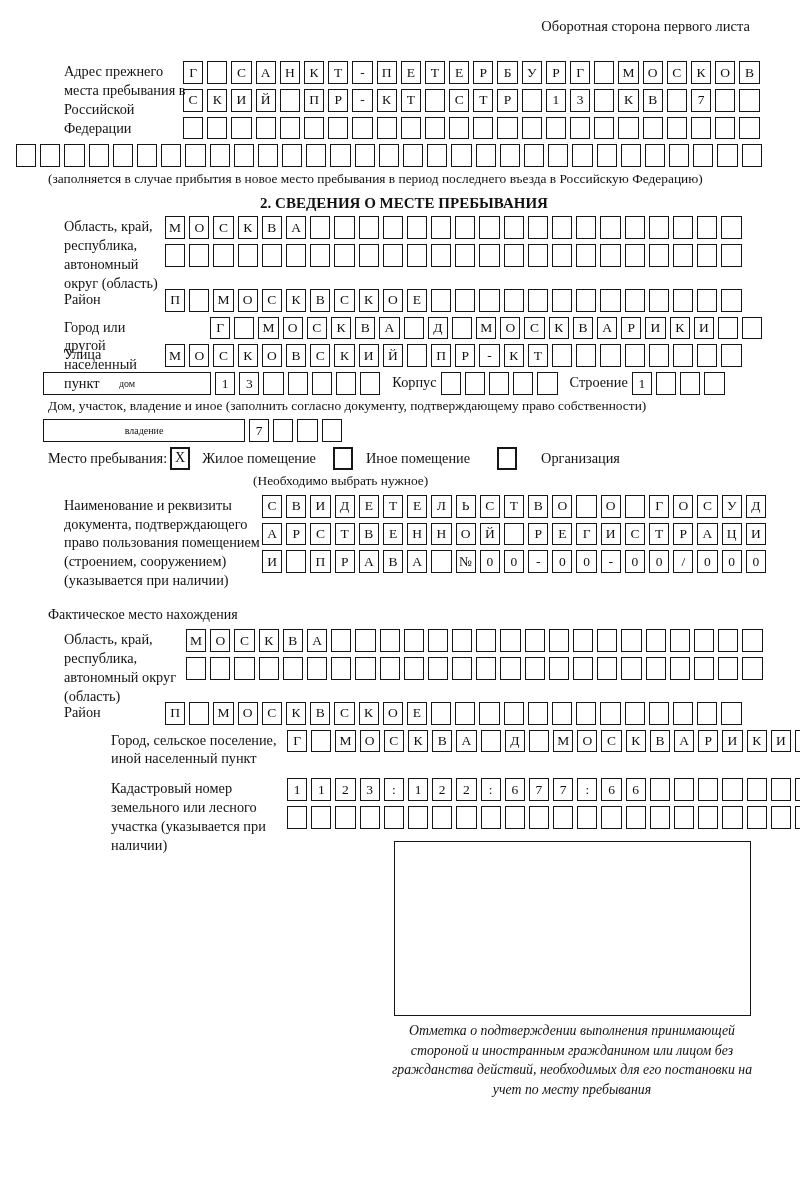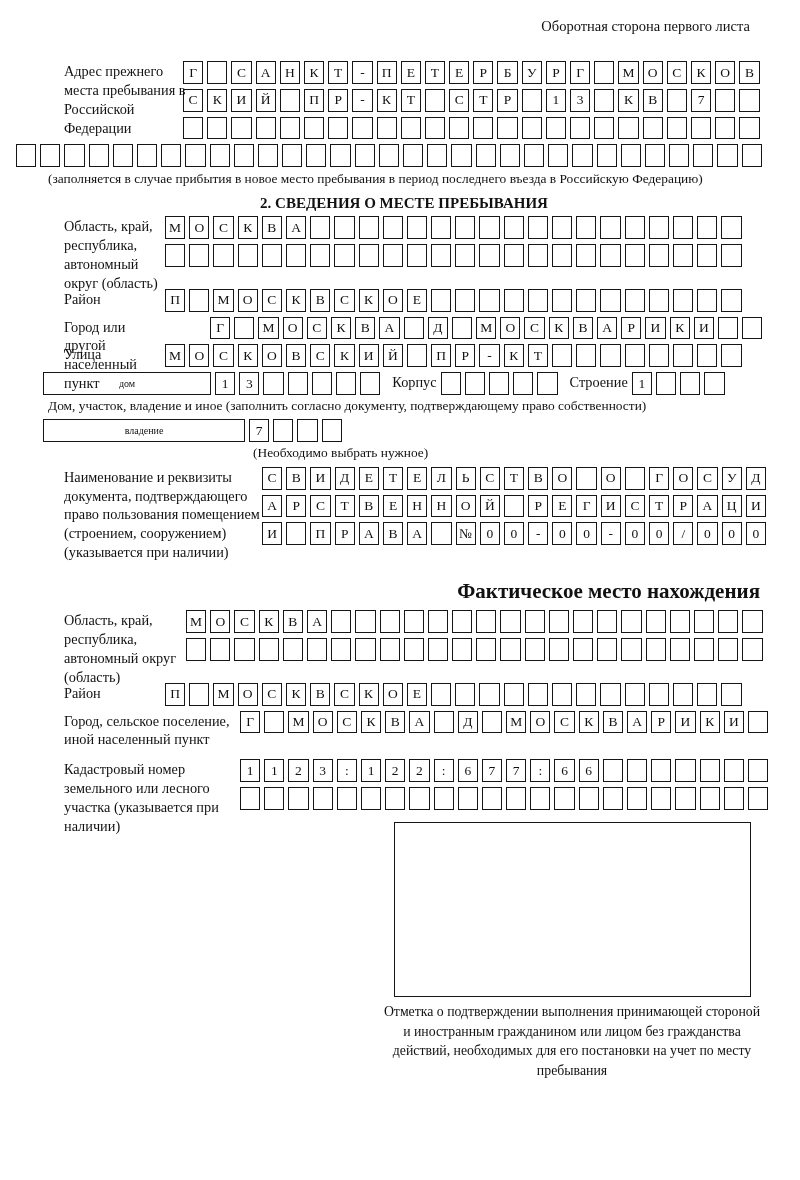--- a/index.html
+++ b/index.html
@@ -23,39 +23,39 @@
     width:20.2px; height:22.8px;
     border:1.7px solid #161616; background:#fff;
     display:inline-flex; align-items:center; justify-content:center;
     font-size:13.5px; line-height:1;
   }
   .cb .cbox { width:20px; height:23px; border-width:2px; font-size:14px; }
 
   .pl-address { padding-left:135px; }
   .pl-s2 { padding-left:117px; }
   .pl-doc { padding-left:214px; }
-  .pl-fact2 { padding-left:192px; }
+  .pl-fact2 { padding-left:192px;margin-left:47px; }
 
   .w-addr { width:125px; }
   .w-s2 { width:106px; }
   .w-s2w { width:124px; }
   .w-doc { width:204px; }
   .w-f2 { width:185px; }
 
   .ind21 { margin-left:21px; }
   .ind45 { margin-left:45px; }
   .fullrow { margin-left:-32px; margin-top:5px; }
 
   .note { font-size:13.4px; }
   .center { text-align:left; }
   .h2 {
     text-align:center; font-weight:bold; font-size:15px;
     margin:8px 0 4px 0;
   }
-  .h3 { text-align:right; font-weight:bold; font-size:21px; margin:34px 0 6px 0; }
+  .h3 { text-align:left; font-weight:normal; font-size:14px; margin:34px 0 6px 0; }
 
   .domrow { display:flex; align-items:flex-start; margin-left:-5px; margin-bottom:3px; }
   .widebox {
     box-sizing:border-box; border:1.7px solid #161616; height:22.8px;
     display:flex; align-items:center; justify-content:center; font-size:10px;
     flex:0 0 auto; margin-right:4px;
   }
   .wb-dom { width:168px; }
   .wb-kv { width:202px; }
   .inline-label { margin:2px 4px 0 12px; flex:0 0 auto; }
@@ -78,21 +78,21 @@
   .stamp-wrap {
     width:368px; margin:12px 4px 0 auto;
     display:flex; flex-direction:column; align-items:center;
   }
   .stamp-box {
     box-sizing:border-box; width:357px; height:175px;
     border:1.9px solid #161616; background:#fff;
   }
   .stamp-caption {
     width:385px; margin-top:5px; text-align:center;
-    font-size:13.8px; line-height:1.42;
+    font-size:13.8px; line-height:1.42;font-style:italic;
   }
 </style>
 </head>
 <body>
 
 <div class="page">
 
   <div class="hdr">Оборотная сторона первого листа</div>
 
   <div class="frow pl-address mt26">
@@ -400,20 +400,35 @@
   <div class="domrow">
     <div class="widebox wb-kv">владение</div>
     <div class="boxrow">
         <span class="cbox">7</span>
         <span class="cbox"></span>
         <span class="cbox"></span>
         <span class="cbox"></span>
       </div>
   </div>
 
+  <div class="checkrow">
+    <span class="lab">Место пребывания:</span>
+    <span class="boxrow cb m3">
+        <span class="cbox">X</span>
+      </span>
+    <span class="lab m12">Жилое помещение</span>
+    <span class="boxrow cb m17">
+        <span class="cbox"></span>
+      </span>
+    <span class="lab m13">Иное помещение</span>
+    <span class="boxrow cb m27">
+        <span class="cbox"></span>
+      </span>
+    <span class="lab m24">Организация</span>
+  </div>
   <div class="choose-note">(Необходимо выбрать нужное)</div>
 
   <div class="frow pl-doc doc-block">
     <div class="flabel w-doc">Наименование и реквизиты документа, подтверждающего право пользования помещением (строением, сооружением) (указывается при наличии)</div>
     <div class="rows">
       <div class="boxrow">
           <span class="cbox">С</span>
           <span class="cbox">В</span>
           <span class="cbox">И</span>
           <span class="cbox">Д</span>

